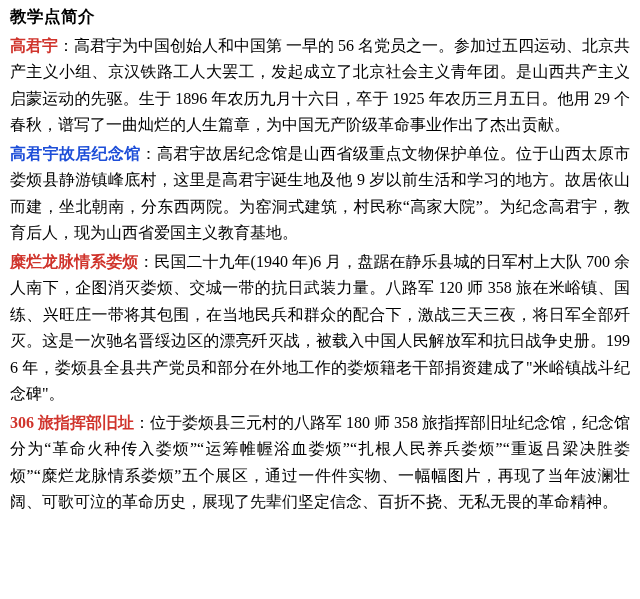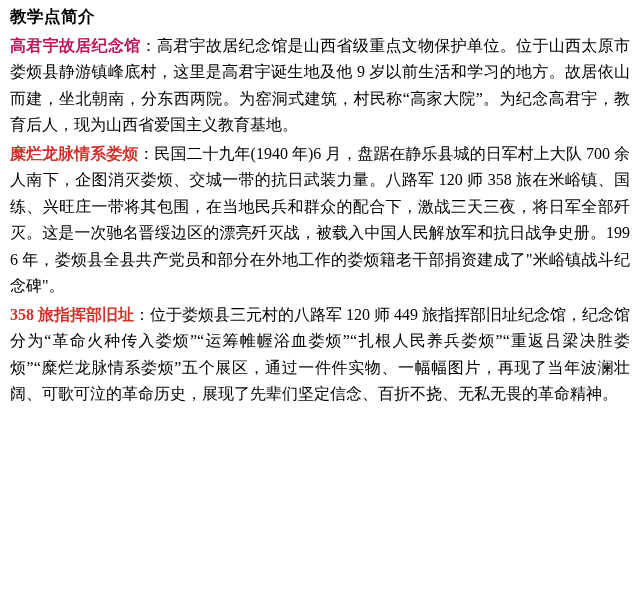--- a/index.html
+++ b/index.html
@@ -42,44 +42,47 @@
     text-indent: 0;
     word-break: break-all;
   }
   .para .lead {
     font-weight: bold;
   }
   .lead-red {
     color: #d0342c;
   }
   .lead-green {
-    color: #be185d;
+    color: #1d4ed8;
   }
   .body-text {
     color: #000000;
     font-weight: normal;
   }
   .sep {
     color: #000000;
     font-weight: normal;
   }
 </style>
 </head>
 <body>
 
 <div class="page">
 
   <h1 class="doc-title">教学点简介</h1>
 
+  <div class="section">
+    <p class="para"><span class="lead lead-red">高君宇</span><span class="sep">：</span><span class="body-text">高君宇为中国创始人和中国第 一早的 56 名党员之一。参加过五四运动、北京共产主义小组、京汉铁路工人大罢工，发起成立了北京社会主义青年团。是山西共产主义启蒙运动的先驱。生于 1896 年农历九月十六日，卒于 1925 年农历三月五日。他用 29 个春秋，谱写了一曲灿烂的人生篇章，为中国无产阶级革命事业作出了杰出贡献。</span></p>
+  </div>
 
   <div class="section">
     <p class="para"><span class="lead lead-green">高君宇故居纪念馆</span><span class="sep">：</span><span class="body-text">高君宇故居纪念馆是山西省级重点文物保护单位。位于山西太原市娄烦县静游镇峰底村，这里是高君宇诞生地及他 9 岁以前生活和学习的地方。故居依山而建，坐北朝南，分东西两院。为窑洞式建筑，村民称“高家大院”。为纪念高君宇，教育后人，现为山西省爱国主义教育基地。</span></p>
   </div>
 
   <div class="section">
     <p class="para"><span class="lead lead-red">糜烂龙脉情系娄烦</span><span class="sep">：</span><span class="body-text">民国二十九年(1940 年)6 月，盘踞在静乐县城的日军村上大队 700 余人南下，企图消灭娄烦、交城一带的抗日武装力量。八路军 120 师 358 旅在米峪镇、国练、兴旺庄一带将其包围，在当地民兵和群众的配合下，激战三天三夜，将日军全部歼灭。这是一次驰名晋绥边区的漂亮歼灭战，被载入中国人民解放军和抗日战争史册。1996 年，娄烦县全县共产党员和部分在外地工作的娄烦籍老干部捐资建成了"米峪镇战斗纪念碑"。</span></p>
   </div>
 
   <div class="section">
-    <p class="para"><span class="lead lead-red">358 旅指挥部旧址</span><span class="sep">：</span><span class="body-text">位于娄烦县三元村的八路军 120 师 449 旅指挥部旧址纪念馆，纪念馆分为“革命火种传入娄烦”“运筹帷幄浴血娄烦”“扎根人民养兵娄烦”“重返吕梁决胜娄烦”“糜烂龙脉情系娄烦”五个展区，通过一件件实物、一幅幅图片，再现了当年波澜壮阔、可歌可泣的革命历史，展现了先辈们坚定信念、百折不挠、无私无畏的革命精神。</span></p>
+    <p class="para"><span class="lead lead-red">306 旅指挥部旧址</span><span class="sep">：</span><span class="body-text">位于娄烦县三元村的八路军 180 师 358 旅指挥部旧址纪念馆，纪念馆分为“革命火种传入娄烦”“运筹帷幄浴血娄烦”“扎根人民养兵娄烦”“重返吕梁决胜娄烦”“糜烂龙脉情系娄烦”五个展区，通过一件件实物、一幅幅图片，再现了当年波澜壮阔、可歌可泣的革命历史，展现了先辈们坚定信念、百折不挠、无私无畏的革命精神。</span></p>
   </div>
 
 </div>
 
 </body></html>

